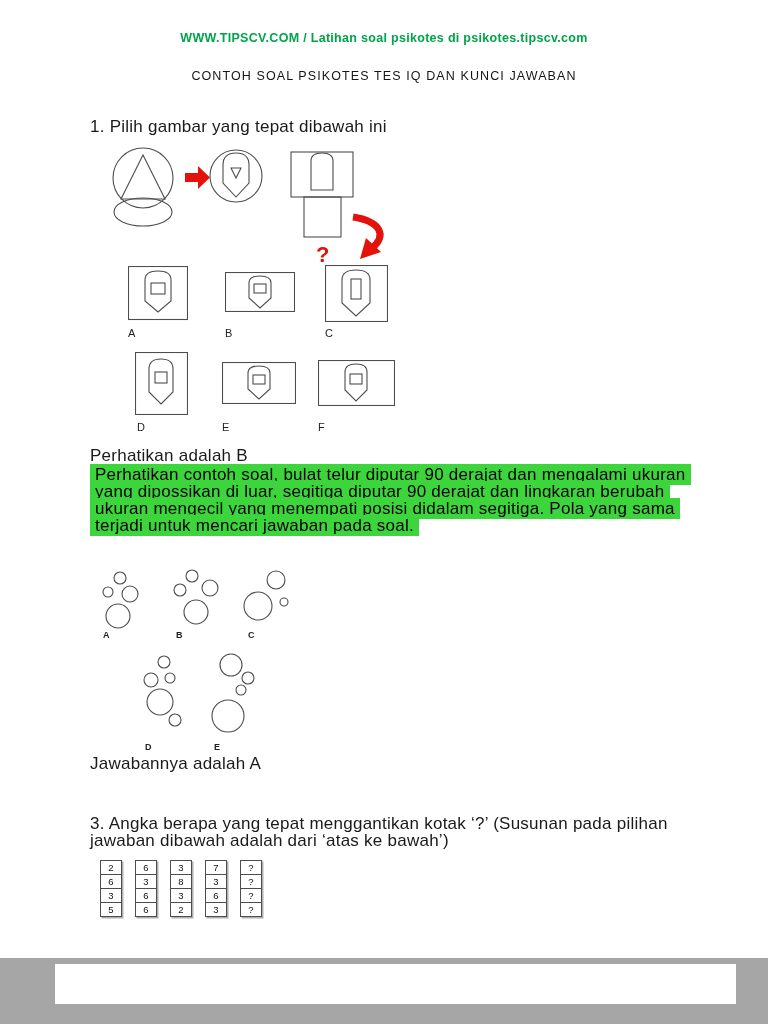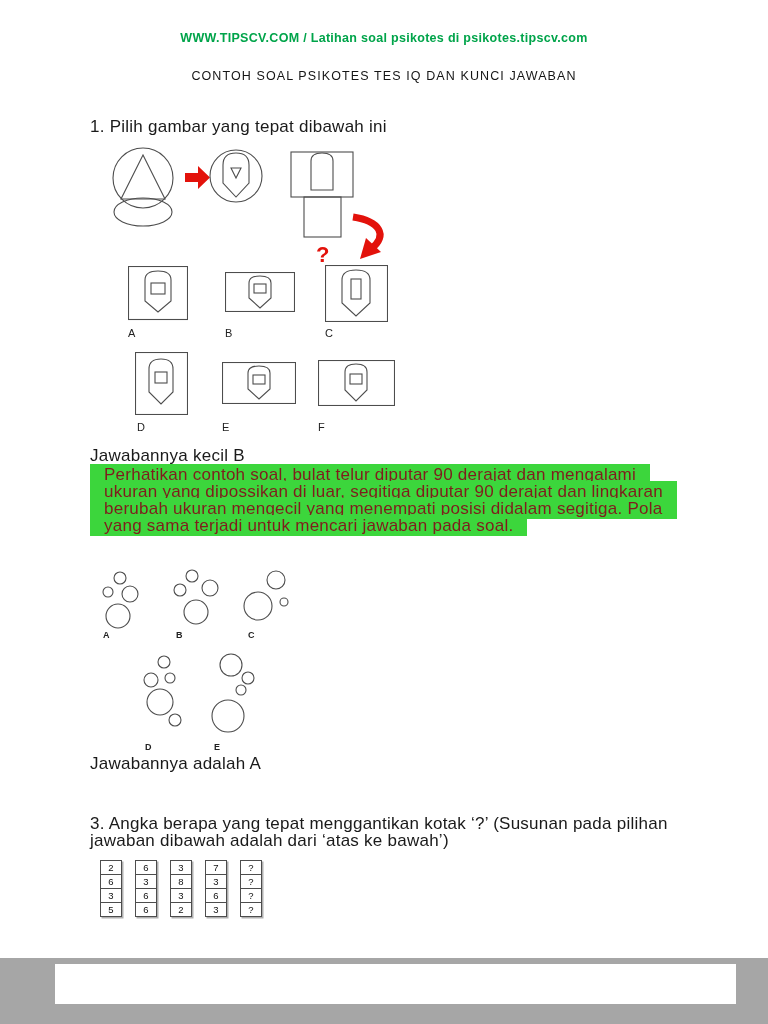--- a/index.html
+++ b/index.html
@@ -4,21 +4,21 @@
 <style>
   html,body{margin:0;padding:0;}
   body{background:#a6a6a6;font-family:"Liberation Sans",sans-serif;}
   .viewer{position:relative;width:768px;height:1024px;overflow:hidden;background:#a6a6a6;}
   .page{position:absolute;left:0;top:0;width:768px;height:958px;background:#ffffff;}
   .abs{position:absolute;}
   .header-line{top:31px;left:0;width:768px;text-align:center;color:#00A44A;font-weight:bold;font-size:12.5px;letter-spacing:.3px;}
   .doc-title{top:69px;left:0;width:768px;text-align:center;color:#151515;font-size:12.5px;letter-spacing:1.1px;}
   .body-text{font-size:17px;color:#1a1a1a;letter-spacing:.25px;line-height:17px;}
   .hl-block{width:602px;}
-  .hl{background:#3CD63C;padding:1px 14px;box-decoration-break:clone;-webkit-box-decoration-break:clone;color:#7f1d1d;margin-top:28px;}
+  .hl{background:#3CD63C;padding:1px 5px;box-decoration-break:clone;-webkit-box-decoration-break:clone;color:#000000;margin-top:28px;}
   .opt-label{font-size:11px;color:#222;letter-spacing:.5px;}
   .clu-label{font-size:9px;color:#222;font-weight:bold;}
   svg{display:block;}
   .shape{fill:none;stroke:#4d4d4d;stroke-width:1.1;}
   .red{fill:#E3120B;stroke:none;}
   .ntables{display:flex;gap:13px;}
   table.ntable{border-collapse:collapse;background:#fff;box-shadow:1.5px 1.5px 0 #b0b0b0;}
   table.ntable td{border:1px solid #4d4d4d;width:20px;height:13px;padding:0;text-align:center;font-size:9.5px;color:#111;}
   .page-gap{position:absolute;top:958px;left:0;width:768px;height:66px;background:#a6a6a6;}
   .next-page{position:absolute;top:6px;left:55px;width:681px;height:40px;background:#ffffff;}
@@ -95,21 +95,21 @@
       <svg width="77" height="46">
           <rect x="0.5" y="0.5" width="76" height="45" class="shape"></rect>
           <path d="M 27,12 Q 27,4 38,4 Q 49,4 49,12 L 49,30 L 38,41 L 27,30 Z" class="shape"></path>
           <rect x="32" y="14" width="12" height="10" class="shape"></rect>
         </svg>
     </div>
     <div class="abs opt-label" style="left:137px;top:421px;">D</div>
     <div class="abs opt-label" style="left:222px;top:421px;">E</div>
     <div class="abs opt-label" style="left:318px;top:421px;">F</div>
 
-    <div class="abs body-text" style="left:90px;top:447px;">Jawabannya kecil B</div>
+    <div class="abs body-text" style="left:90px;top:447px;">Perhatikan adalah B</div>
 
     <div class="abs body-text hl-block" style="left:90px;top:466px;">
       <span class="hl">Perhatikan contoh soal, bulat telur diputar 90 derajat dan mengalami ukuran yang dipossikan di luar, segitiga diputar 90 derajat dan lingkaran berubah ukuran mengecil yang menempati posisi didalam segitiga. Pola yang sama terjadi untuk mencari jawaban pada soal.</span>
     </div>
 
 
     <div class="abs" style="left:98px;top:566px;">
       <svg width="60" height="70">
           <circle cx="22" cy="12" r="6" class="shape"></circle>
           <circle cx="10" cy="26" r="5" class="shape"></circle>

